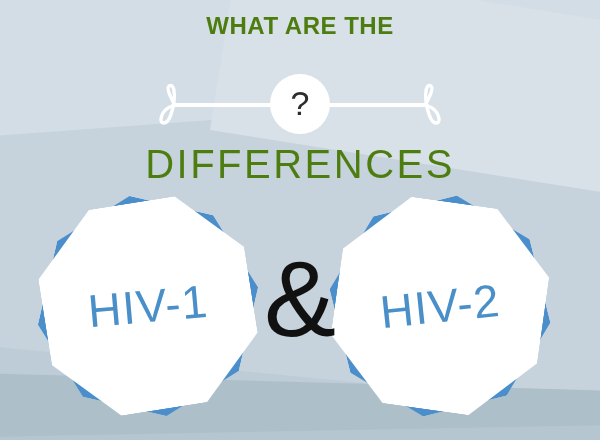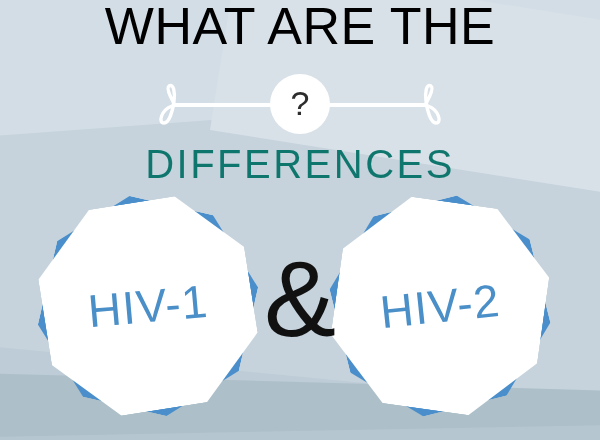--- a/index.html
+++ b/index.html
@@ -54,23 +54,23 @@
     top:-40px;left:210px;width:520px;height:170px;
     background:#d8e1e8;
     transform:rotate(9deg);
     transform-origin:0 100%;
   }
 
   
   .title{
     position:absolute;left:0;right:0;top:4px;
     text-align:center;
-    color:#000000;
-    font-size:52px;
-    font-weight:normal;
+    color:#4d7c0f;
+    font-size:24px;
+    font-weight:bold;
     letter-spacing:0.5px;
     line-height:44px;
     white-space:nowrap;
   }
 
   
   .divider{
     position:absolute;left:0;right:0;top:74px;
     height:62px;
   }
@@ -89,21 +89,21 @@
     margin-top:-2px;
   }
   .arrow{position:absolute;top:8px;}
   .arrow-left{left:145px;}
   .arrow-right{right:145px;}
 
   
   .subtitle{
     position:absolute;left:0;right:0;top:141px;
     text-align:center;
-    color:#0f766e;
+    color:#4d7c0f;
     font-size:40px;
     font-weight:normal;
     letter-spacing:2.5px;
     line-height:46px;
     white-space:nowrap;
     -webkit-text-stroke:0.2px rgba(255,255,255,0.15);
   }
 
   
   .badges{position:absolute;left:0;top:0;width:600px;height:440px;}

